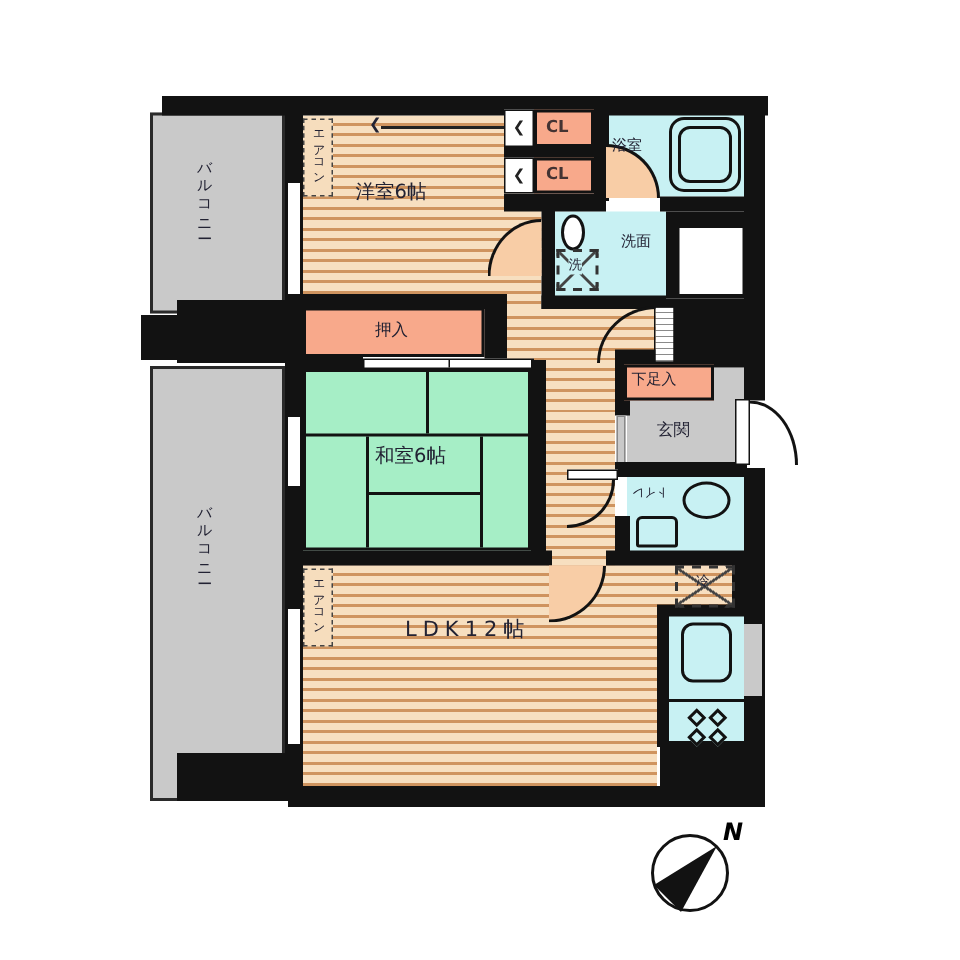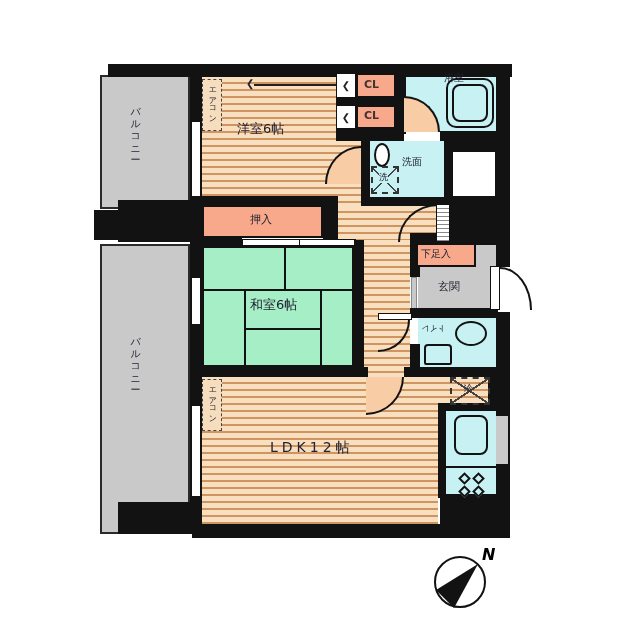--- a/index.html
+++ b/index.html
@@ -127,24 +127,24 @@
   <div class="label" style="left:246px;top:78px;font-size:10px;">❮</div>
   <div class="doorstrip" style="left:336px;top:105px;width:20px;height:24px;">
       <span>❮</span>
     </div>
   <div class="salmon" style="left:356px;top:105px;width:40px;height:24px;"></div>
   <div class="label" style="left:364px;top:110px;font-size:11px;font-weight:bold;color:#433;">CL</div>
 
   <div class="tub" style="left:446px;top:78px;width:48px;height:50px;">
     <div class="tub-inner" style="left:4px;top:4px;width:36px;height:38px;"></div>
   </div>
-  <div class="label" style="left:408px;top:72px;font-size:10px;margin-left:36px;">浴室</div>
+  <div class="label" style="left:408px;top:92px;font-size:10px;">浴室</div>
 
   <div class="sinkoval" style="left:374px;top:143px;width:16px;height:24px;"></div>
-  <div class="label" style="left:402px;top:156px;font-size:10px;">洗面</div>
+  <div class="label" style="left:414px;top:156px;font-size:10px;">洗面</div>
   <div class="dashedbox" style="left:371px;top:166px;width:28px;height:28px;"></div>
   <div class="label" style="left:379px;top:173px;font-size:9px;background:#c8f1f3;">洗</div>
 
   <div class="salmon" style="left:416px;top:243px;width:60px;height:24px;"></div>
   <div class="label" style="left:421px;top:248px;font-size:10px;">下足入</div>
   <div class="label" style="left:438px;top:281px;font-size:11px;text-align:right;">玄関</div>
 
   <div class="abs" style="left:424px;top:344px;width:28px;height:21px;border:2px solid #121212;border-radius:4px 4px 2px 2px;box-sizing:border-box;"></div>
   <div class="abs" style="left:455px;top:321px;width:32px;height:25px;border:2px solid #121212;border-radius:50%;box-sizing:border-box;"></div>
   <div class="label" style="left:421px;top:323px;font-size:8px;transform:rotate(180deg);">トイレ</div>
@@ -163,21 +163,21 @@
   <div class="abs" style="left:202px;top:79px;width:20px;height:52px;border:1.5px dashed #444;background:#f6ddbd;box-sizing:border-box;">
     <span class="label vtext" style="left:4px;top:2px;font-size:8px;letter-spacing:0;">エアコン</span>
   </div>
   <div class="abs" style="left:202px;top:379px;width:20px;height:52px;border:1.5px dashed #444;background:#f6ddbd;box-sizing:border-box;">
     <span class="label vtext" style="left:4px;top:2px;font-size:8px;letter-spacing:0;">エアコン</span>
   </div>
 
   <div class="label" style="left:237px;top:122px;font-size:13px;">洋室6帖</div>
   <div class="label" style="left:250px;top:214px;font-size:11px;">押入</div>
   <div class="label" style="left:250px;top:298px;font-size:13px;">和室6帖</div>
-  <div class="label" style="left:270px;top:440px;font-size:14px;letter-spacing:4px;">LDK12帖</div>
+  <div class="label" style="left:270px;top:413px;font-size:14px;letter-spacing:4px;">LDK12帖</div>
 
   <svg style="position:absolute;left:430px;top:550px;" width="70" height="64" viewBox="0 0 70 64">
     <circle cx="30" cy="32" r="25" fill="#ffffff" stroke="#121212" stroke-width="2"></circle>
     <polygon points="48,14 6,40 24,58" fill="#121212"></polygon>
   </svg>
   <div class="label" style="left:482px;top:546px;font-size:16px;font-weight:bold;font-style:italic;color:#000;">N</div>
 
 </div>
 
 </body></html>

